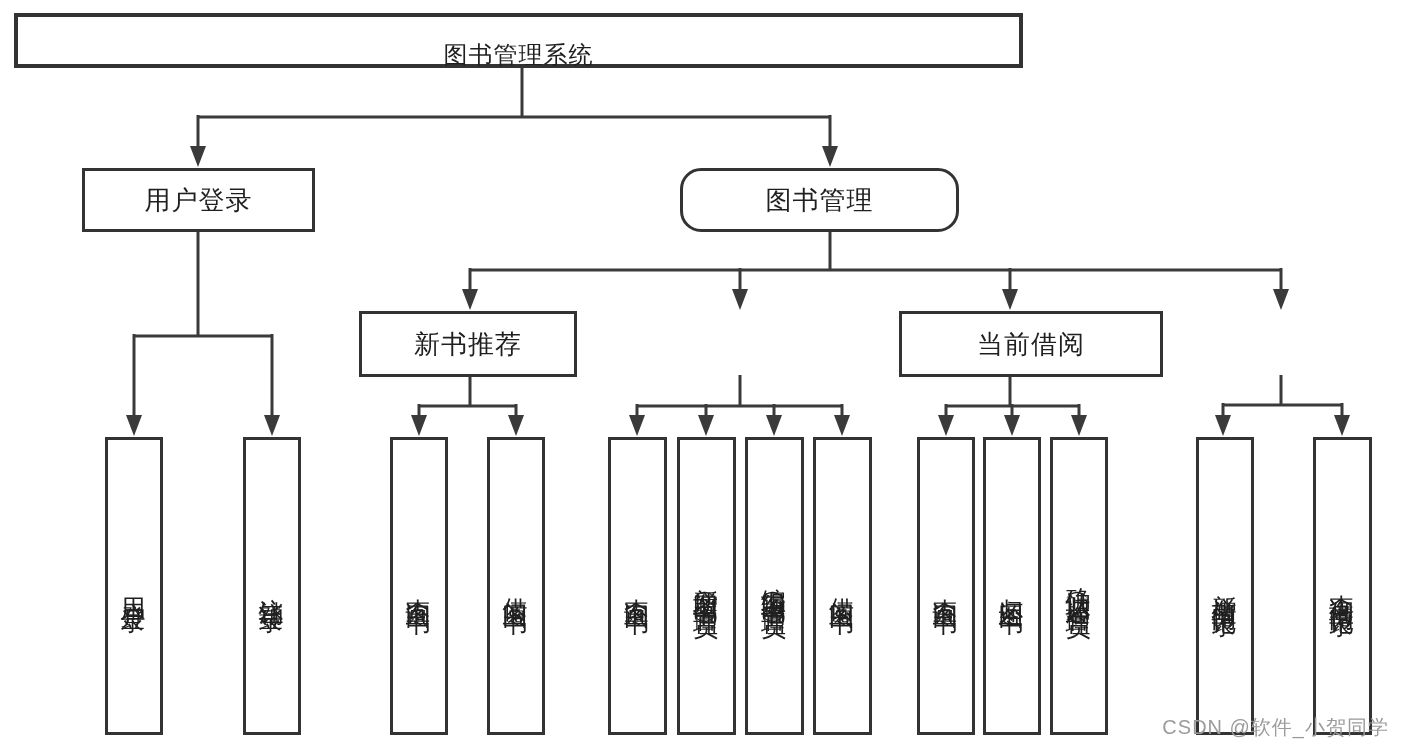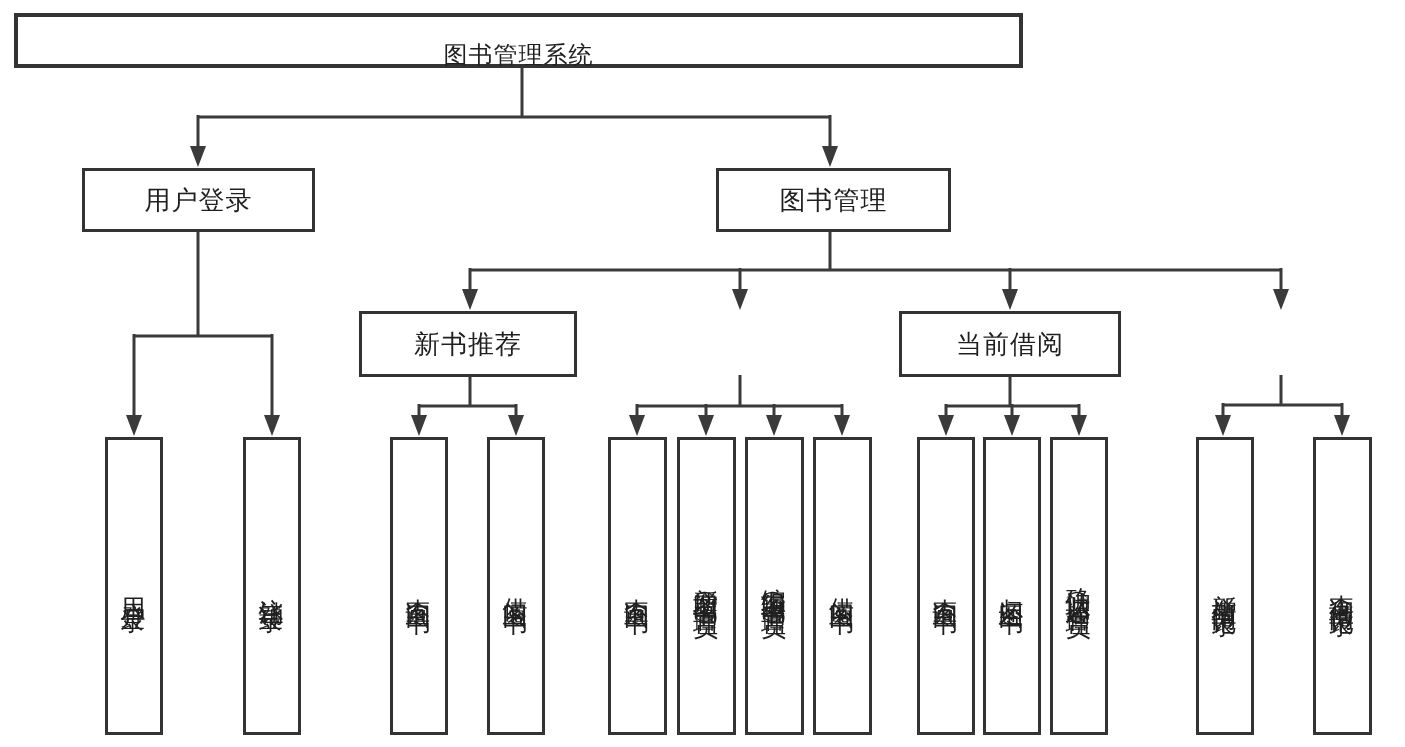--- a/index.html
+++ b/index.html
@@ -80,28 +80,28 @@
              M1223 436l-8 -21 16 0z M1342 436l-8 -21 16 0z"></path>
   </svg>
 
   <div class="box root-box">
     <span class="htext">图书管理系统</span>
   </div>
 
   <div class="box lvl2" style="left:82px; width:233px;">
     <span class="htext">用户登录</span>
   </div>
-  <div class="box lvl2" style="left:716px; width:235px;">
+  <div class="box lvl2" style="left:680px; width:279px;border-radius:21px;">
     <span class="htext">图书管理</span>
   </div>
 
   <div class="box lvl3" style="left:359px; width:218px;">
     <span class="htext">新书推荐</span>
   </div>
-  <div class="box lvl3" style="left:899px; width:222px;">
+  <div class="box lvl3" style="left:899px; width:264px;">
     <span class="htext">当前借阅</span>
   </div>
 
   <div class="box leaf" style="left:105px; width:58px;">
     <span class="vtext">用户登录</span>
   </div>
   <div class="box leaf" style="left:243px; width:58px;">
     <span class="vtext">注销登录</span>
   </div>
 
@@ -135,14 +135,15 @@
     <span class="vtext">确认归还（管理员）</span>
   </div>
 
   <div class="box leaf" style="left:1196px; width:58px;">
     <span class="vtext">新增借阅记录</span>
   </div>
   <div class="box leaf" style="left:1313px; width:59px;">
     <span class="vtext">查询借阅记录</span>
   </div>
 
+  <div class="watermark">CSDN @软件_小贺同学</div>
 
 </div>
 
 </body></html>

